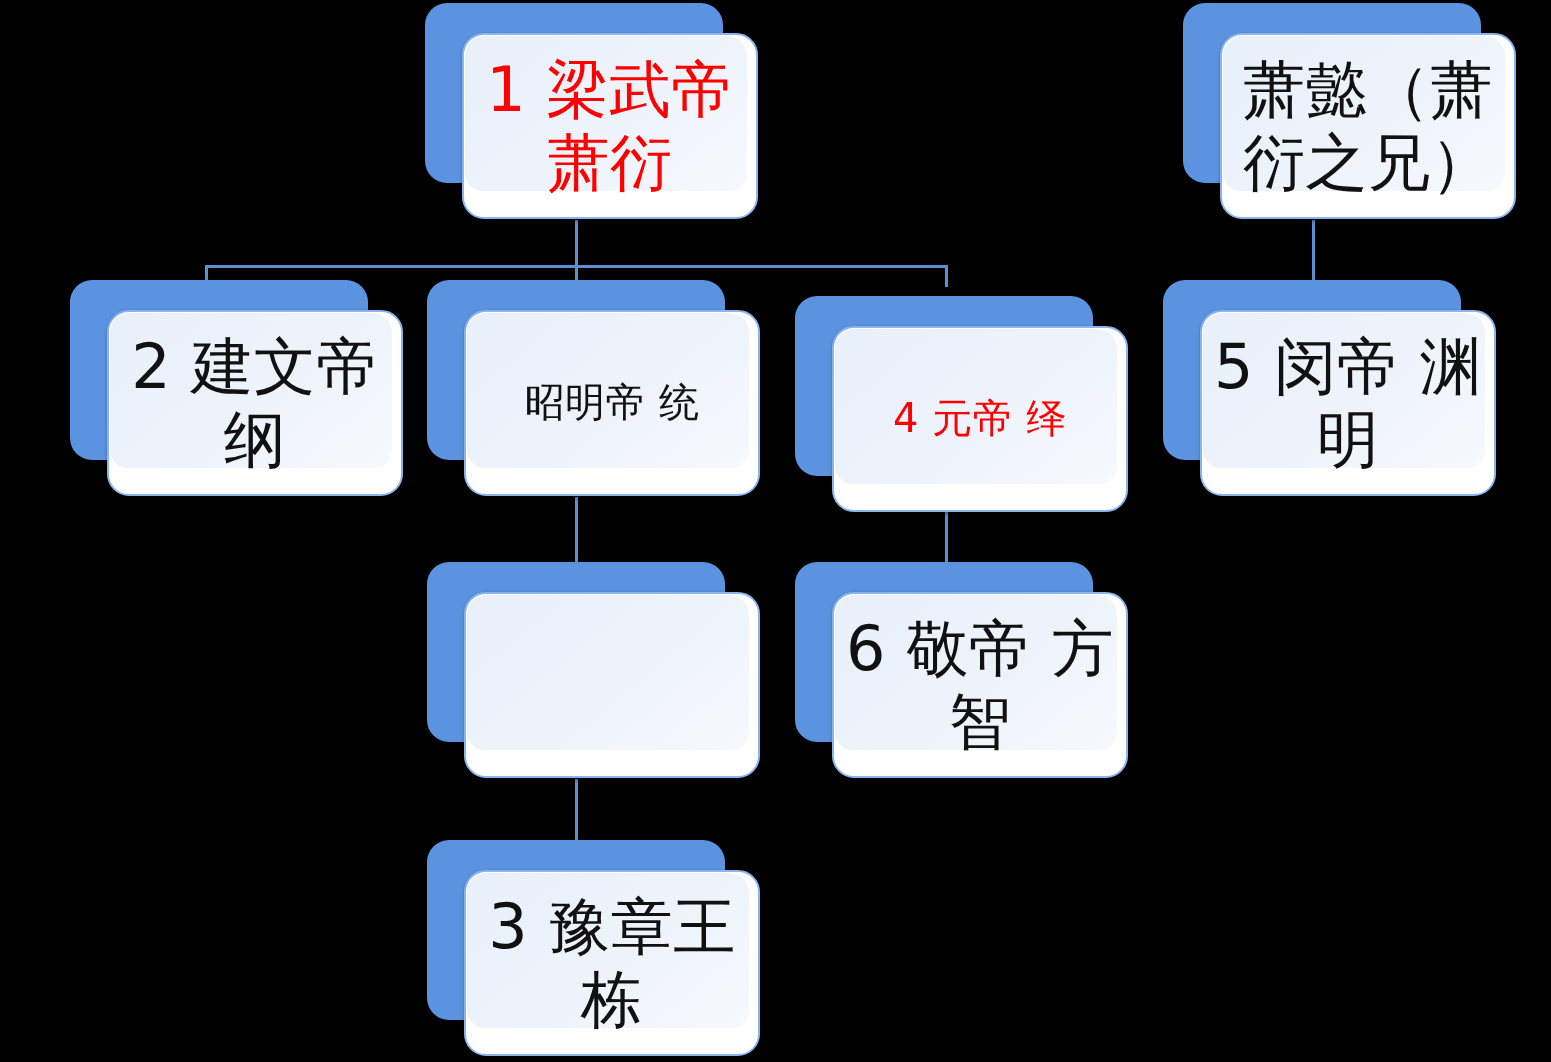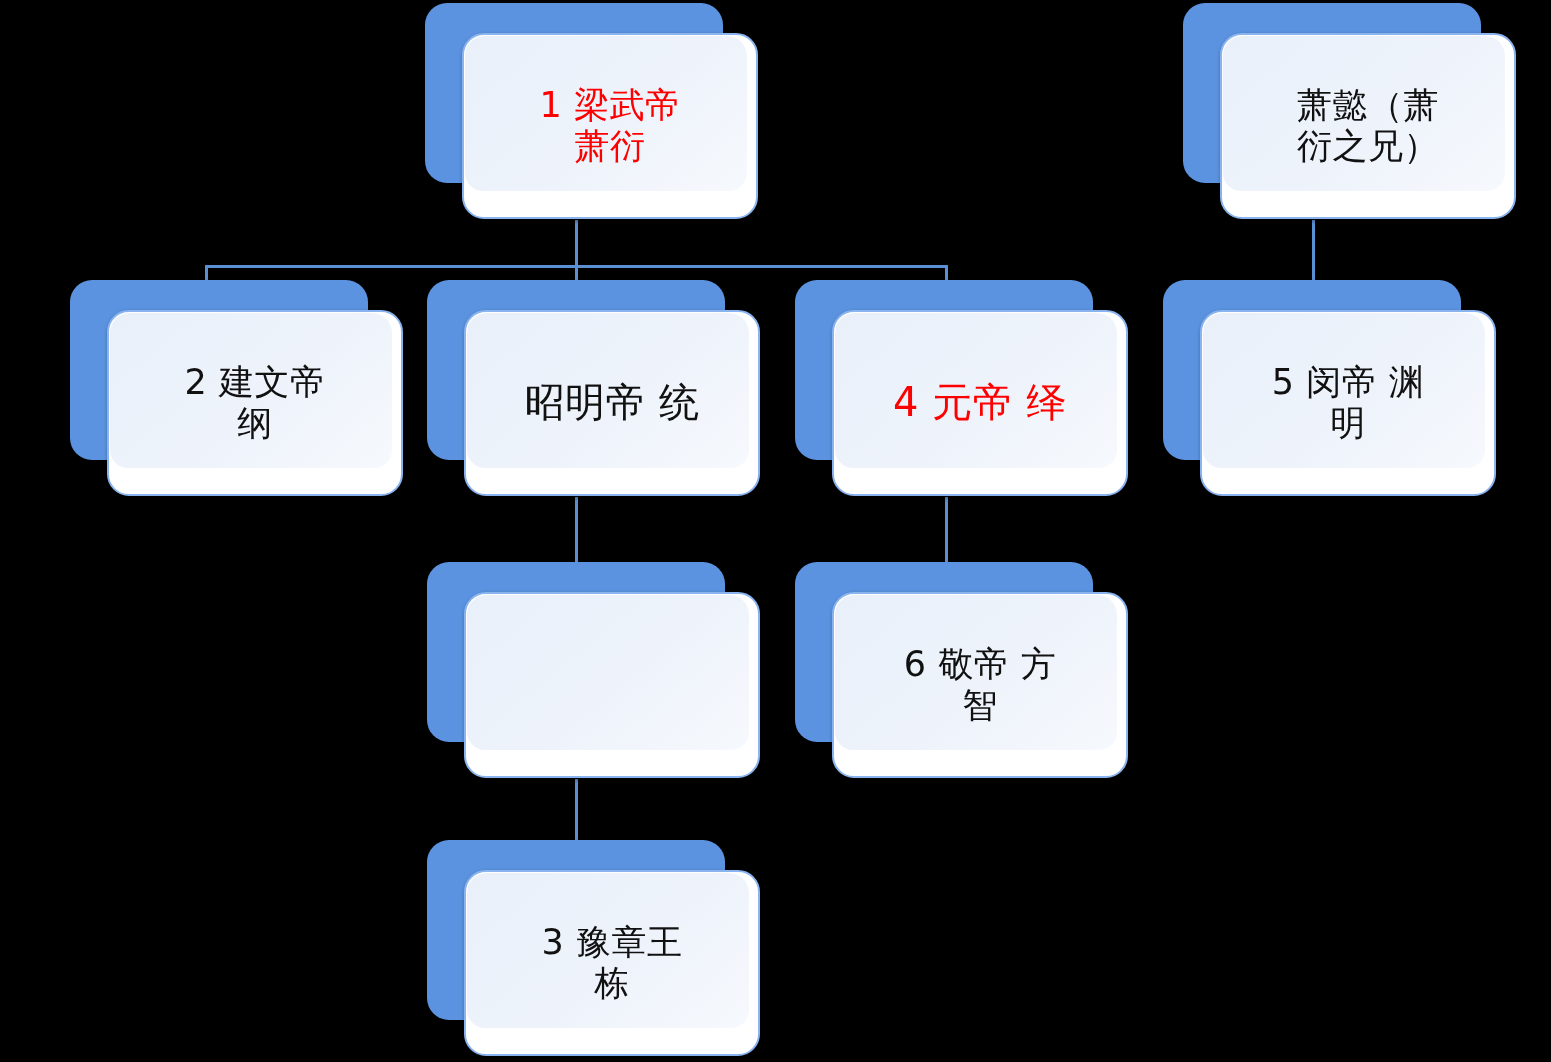--- a/index.html
+++ b/index.html
@@ -67,21 +67,21 @@
     left: 37px;
     top: 30px;
     width: 296px;
     height: 186px;
     box-sizing: border-box;
     padding: 0 14px;
     display: flex;
     align-items: center;
     justify-content: center;
     text-align: center;
-    font-size: 35px;
+    font-size: 62px;
     line-height: 1.18;
     letter-spacing: 0.5px;
     color: #111111;
     white-space: pre-line;
     word-break: break-all;
   }
   .node.highlight .label { color: #ff0000; }
   .node .label.tight { font-size: 40px; }
 </style>
 </head>
@@ -124,21 +124,21 @@
         <div class="label">2 建文帝
 纲</div>
       </div>
       <div class="node" style="left: 427px; top: 280px;">
         <div class="back" style="background: rgb(91, 147, 224);"></div>
         <div class="front">
           <div class="inner"></div>
         </div>
         <div class="label tight">昭明帝 统</div>
       </div>
-      <div class="node highlight" style="left: 795px; top: 280px;">
+      <div class="node highlight" style="left: 795px; top: 296px;">
         <div class="back" style="background: rgb(91, 147, 224);"></div>
         <div class="front">
           <div class="inner"></div>
         </div>
         <div class="label tight" style="color: rgb(255, 0, 0);">4 元帝  绎</div>
       </div>
       <div class="node" style="left: 1163px; top: 280px; padding-left: 42px;">
         <div class="back" style="background: rgb(91, 147, 224);"></div>
         <div class="front">
           <div class="inner"></div>

